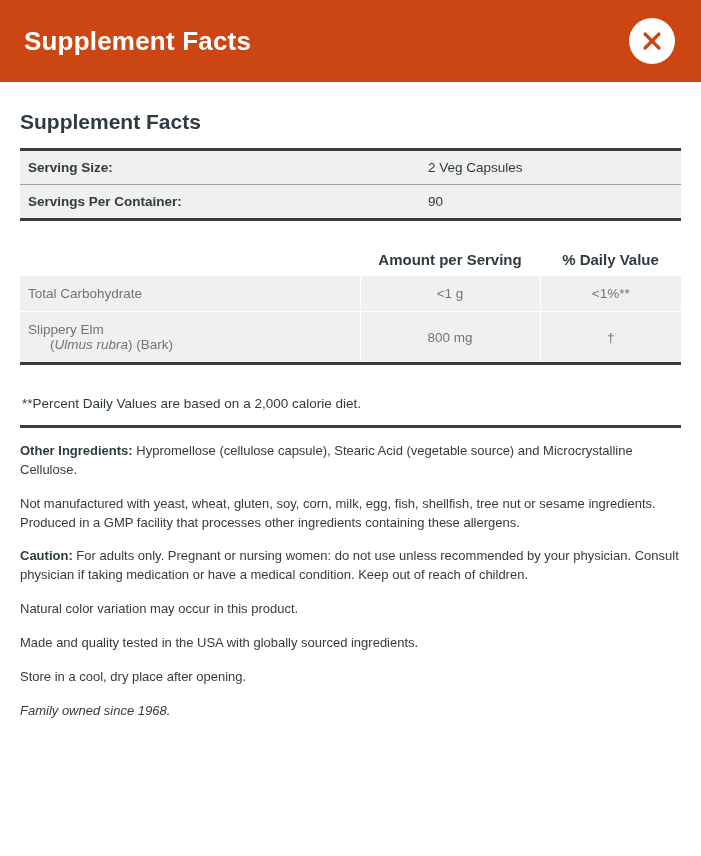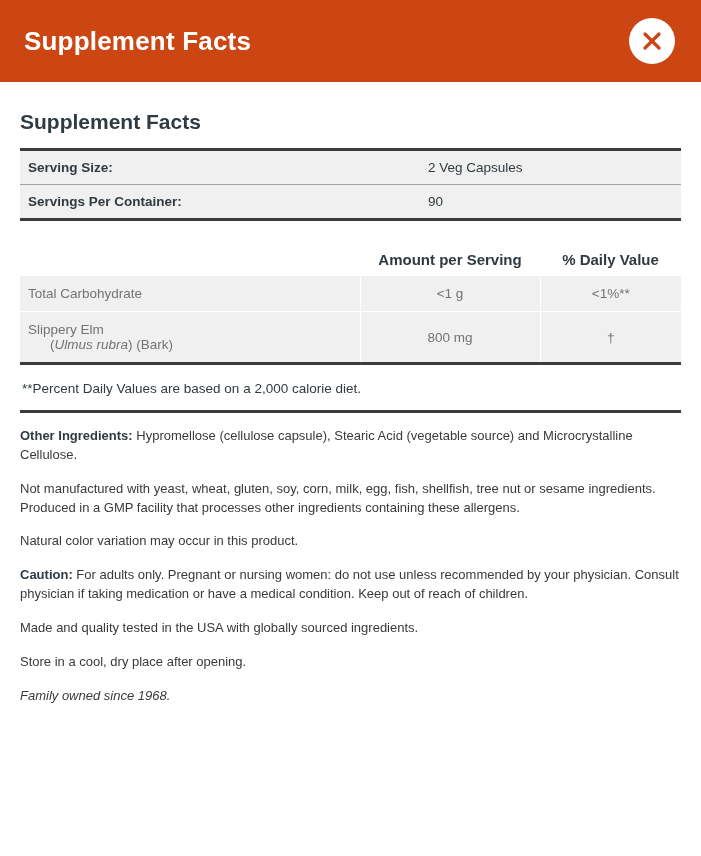--- a/index.html
+++ b/index.html
@@ -98,21 +98,21 @@
     vertical-align: middle;
   }
   .nutrient-table tbody tr { background: #f0f0f0; }
   .nutrient-table td.name { text-align: left; padding-left: 8px; }
   .nutrient-table td.amt { text-align: center; border-left: 1px solid #ffffff; }
   .nutrient-table td.dv  { text-align: center; border-left: 1px solid #ffffff; }
   .row-sep td { border-bottom: 1px solid #ffffff; }
   .indent { padding-left: 22px; display: block; }
   .italic { font-style: italic; }
 
-  .footnotes { margin-top: 10px; }
+  .footnotes { margin-top: 25px; }
   .footnote {
     font-size: 13.5px;
     color: #2f3b40;
     padding: 6px 2px;
   }
 
   .rule-after-footnotes {
     border-top: 3px solid #3c3c3c;
     margin-top: 8px;
   }
@@ -188,21 +188,21 @@
     </table>
 
     <div class="footnotes">
       <div class="footnote">**Percent Daily Values are based on a 2,000 calorie diet.</div>
     </div>
     <div class="rule-after-footnotes"></div>
 
     <div class="other-info">
       <p class="info-para"><b>Other Ingredients:</b><span> Hypromellose (cellulose capsule), Stearic Acid (vegetable source) and Microcrystalline Cellulose.</span></p>
       <p class="info-para">Not manufactured with yeast, wheat, gluten, soy, corn, milk, egg, fish, shellfish, tree nut or sesame ingredients. Produced in a GMP facility that processes other ingredients containing these allergens.</p>
+      <p class="info-para"><b>Caution:</b><span> For adults only. Pregnant or nursing women: do not use unless recommended by your physician. Consult physician if taking medication or have a medical condition. Keep out of reach of children.</span></p>
       <p class="info-para">Natural color variation may occur in this product.</p>
-      <p class="info-para"><b>Caution:</b><span> For adults only. Pregnant or nursing women: do not use unless recommended by your physician. Consult physician if taking medication or have a medical condition. Keep out of reach of children.</span></p>
       <p class="info-para">Made and quality tested in the USA with globally sourced ingredients.</p>
       <p class="info-para">Store in a cool, dry place after opening.</p>
       <p class="info-para italic-note">Family owned since 1968.</p>
     </div>
 
   </div>
 </div>
 
 </body></html>

